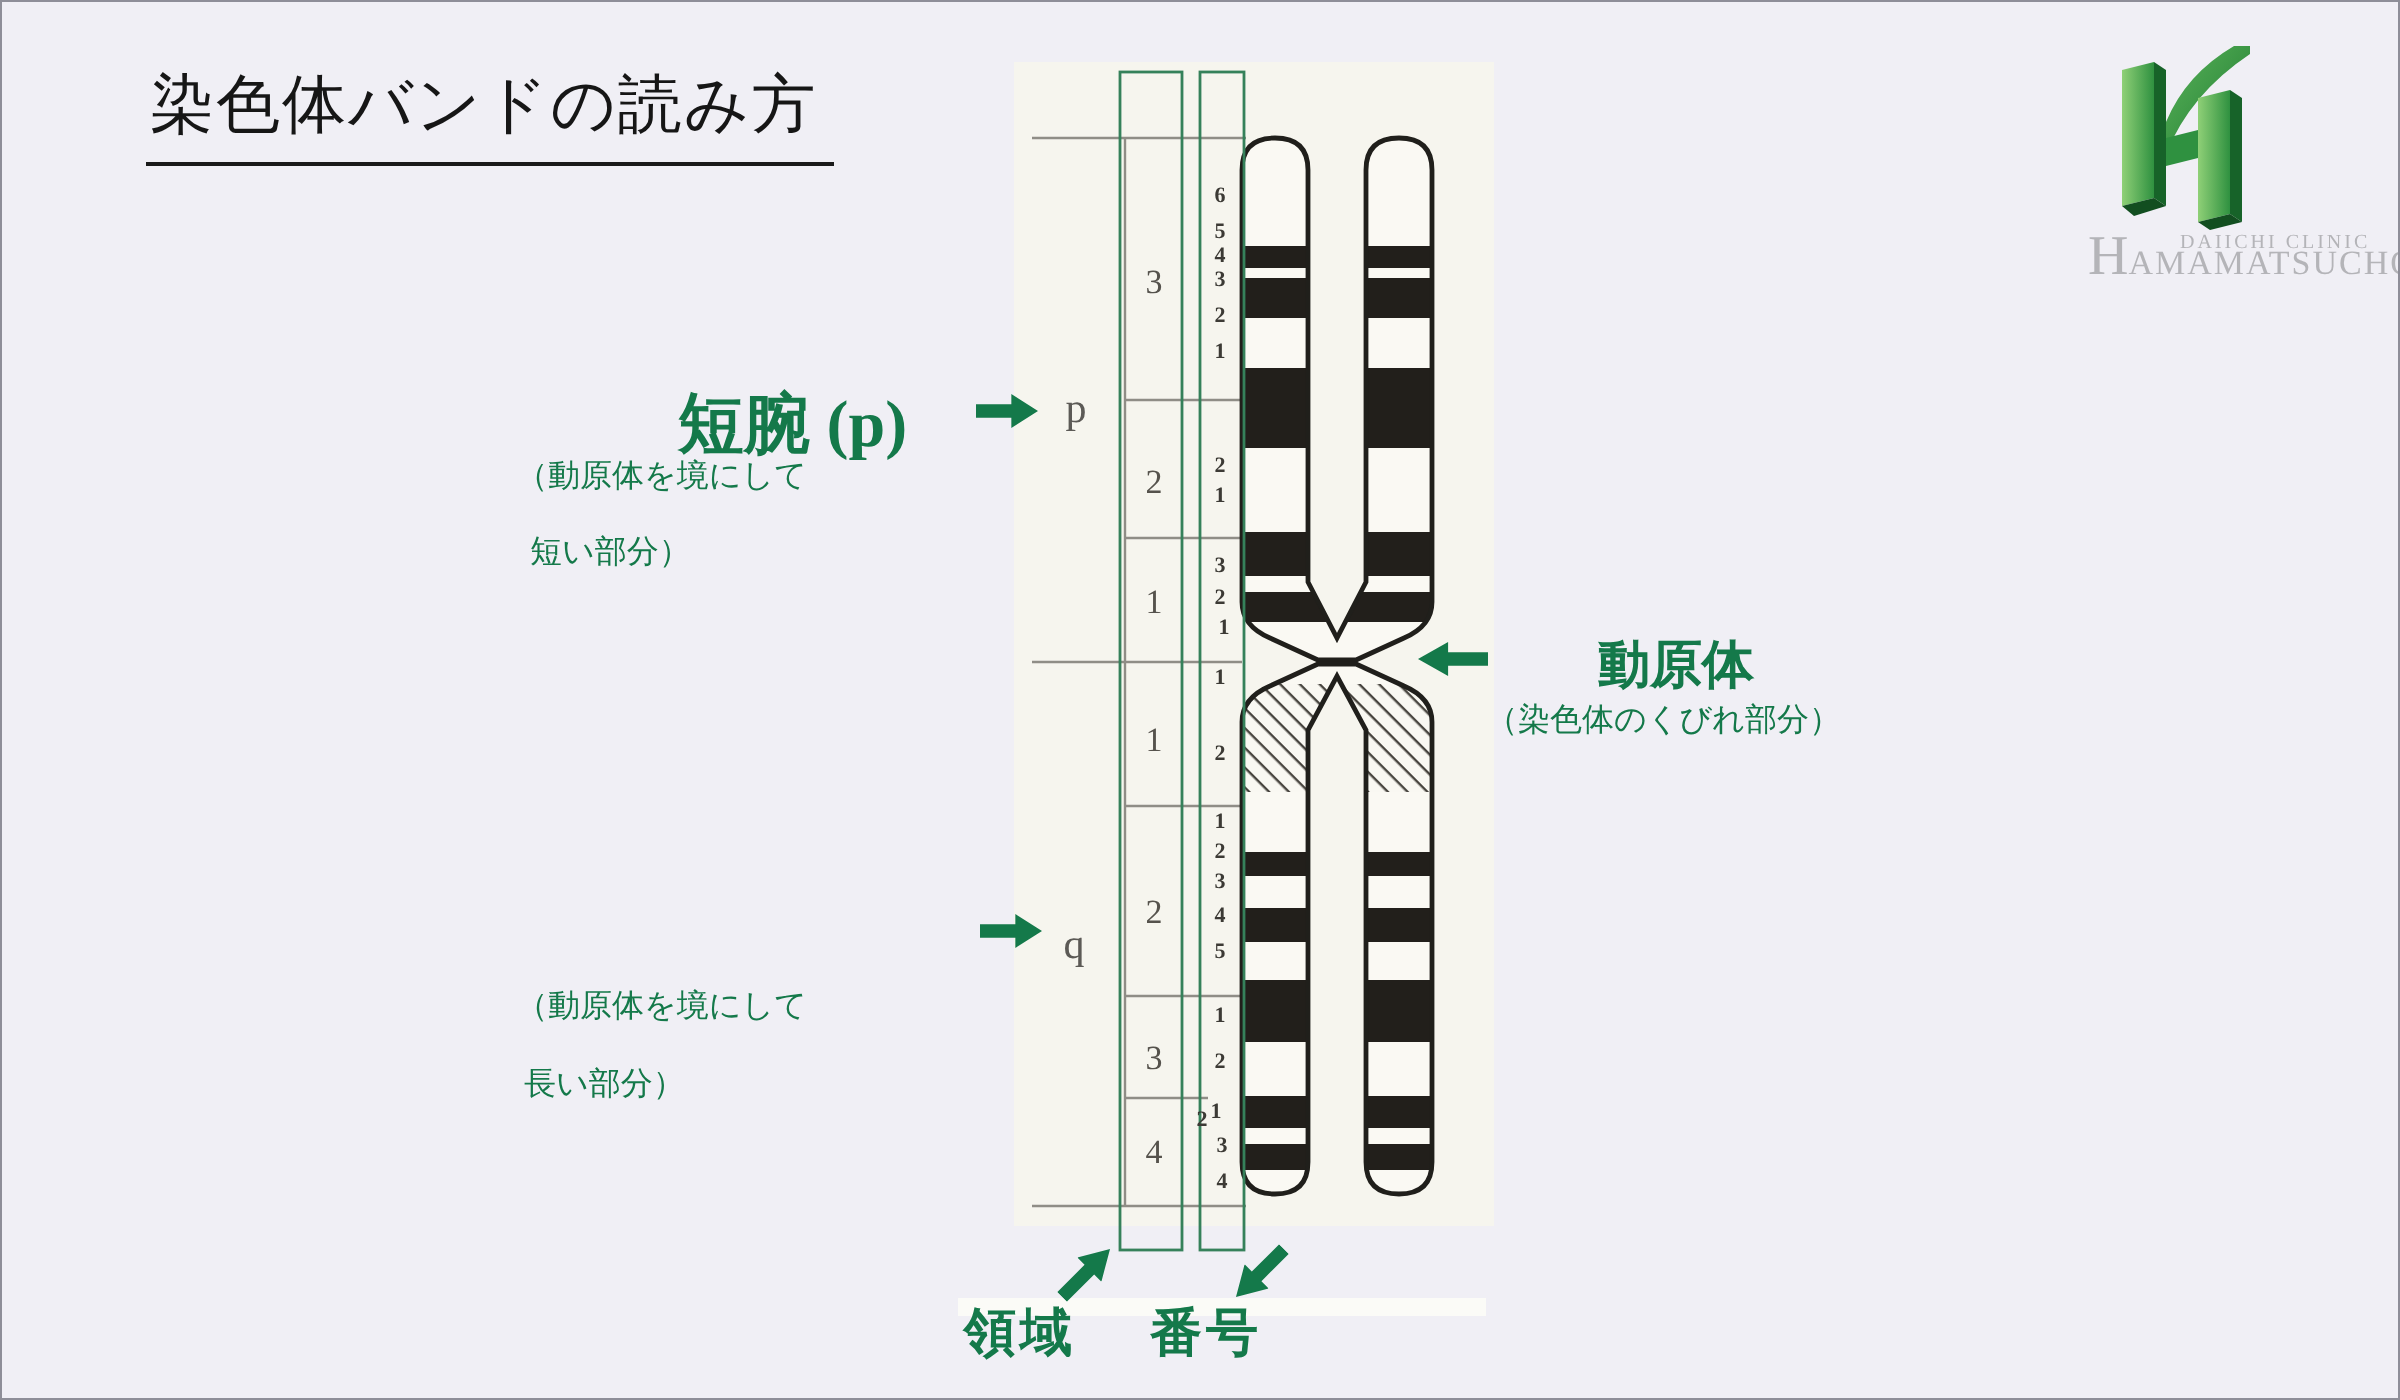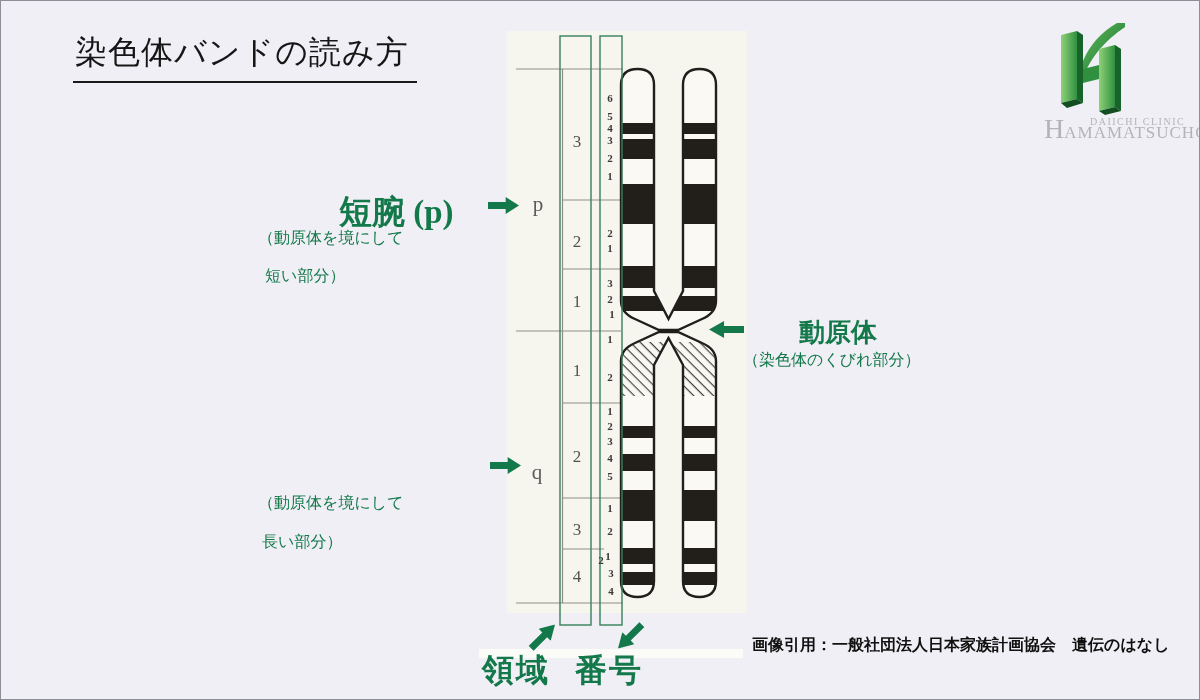--- a/index.html
+++ b/index.html
@@ -15,21 +15,21 @@
     padding:0 8px 6px 2px;border-bottom:2.5px solid #1a1a1a;white-space:nowrap;
   }
   
   .scan{left:506px;top:30px;width:240px;height:582px;background:#f6f5ee;}
   .white-strip{left:478px;top:648px;width:264px;height:9px;background:#fbfbf7;}
   
   .g{color:var(--green);white-space:nowrap;}
   .arm-label{font-size:33px;font-weight:bold;width:140px;text-align:left;font-family:Liberation Serif, serif;}
   .desc{font-size:16px;}
   .cen-label{font-size:26px;font-weight:bold;}
-  .bottom-label{font-size:32px;font-weight:bold;letter-spacing:2px;}
+  .bottom-label{font-size:26px;font-weight:bold;letter-spacing:2px;}
   
   .arrow{background:var(--green);}
   .arrow-right{clip-path:polygon(0 30%,57% 30%,57% 0,100% 50%,57% 100%,57% 70%,0 70%);}
   .arrow-left{clip-path:polygon(100% 30%,43% 30%,43% 0,0 50%,43% 100%,43% 70%,100% 70%);}
   .rot-ur{transform:rotate(-45deg);}
   
   .attr{font-size:16px;font-weight:bold;color:#101010;white-space:nowrap;}
   
   .logo-line1{font-family:"Liberation Serif","DejaVu Serif",serif;font-size:10px;
     letter-spacing:1.5px;color:#b4b4b8;white-space:nowrap;}
@@ -154,21 +154,20 @@
 
   <div class="abs arrow arrow-left" style="left:708px;top:320px;width:35px;height:17px;"></div>
   <div class="abs g cen-label" style="left:756px;top:314px;margin-left:42px;">動原体</div>
   <div class="abs g desc" style="left:742px;top:349px;">（染色体のくびれ部分）</div>
 
   <div class="abs arrow arrow-right rot-ur" style="left:525px;top:627px;width:34px;height:17px;"></div>
   <div class="abs g bottom-label" style="left:481px;top:648px;">領域</div>
   <div class="abs arrow arrow-left rot-ur" style="left:612px;top:627px;width:34px;height:17px;"></div>
   <div class="abs g bottom-label" style="left:574px;top:648px;">番号</div>
 
-  <div class="abs attr" style="left:751px;top:634px;">画像引用：一般社団法人日本家族計画協会　遺伝のはなし</div>
 
   <svg class="abs" style="left:1052px;top:22px;" width="84" height="92" viewBox="0 0 84 92">
     <defs>
       <linearGradient id="lgA" x1="0" y1="0" x2="1" y2="0">
         <stop offset="0" stop-color="#8fd077"></stop>
           <stop offset="1" stop-color="#2f9140"></stop>
       </linearGradient>
       <linearGradient id="lgB" x1="0" y1="0" x2="1" y2="1">
         <stop offset="0" stop-color="#5ab35a"></stop>
           <stop offset="1" stop-color="#1e7a30"></stop>

